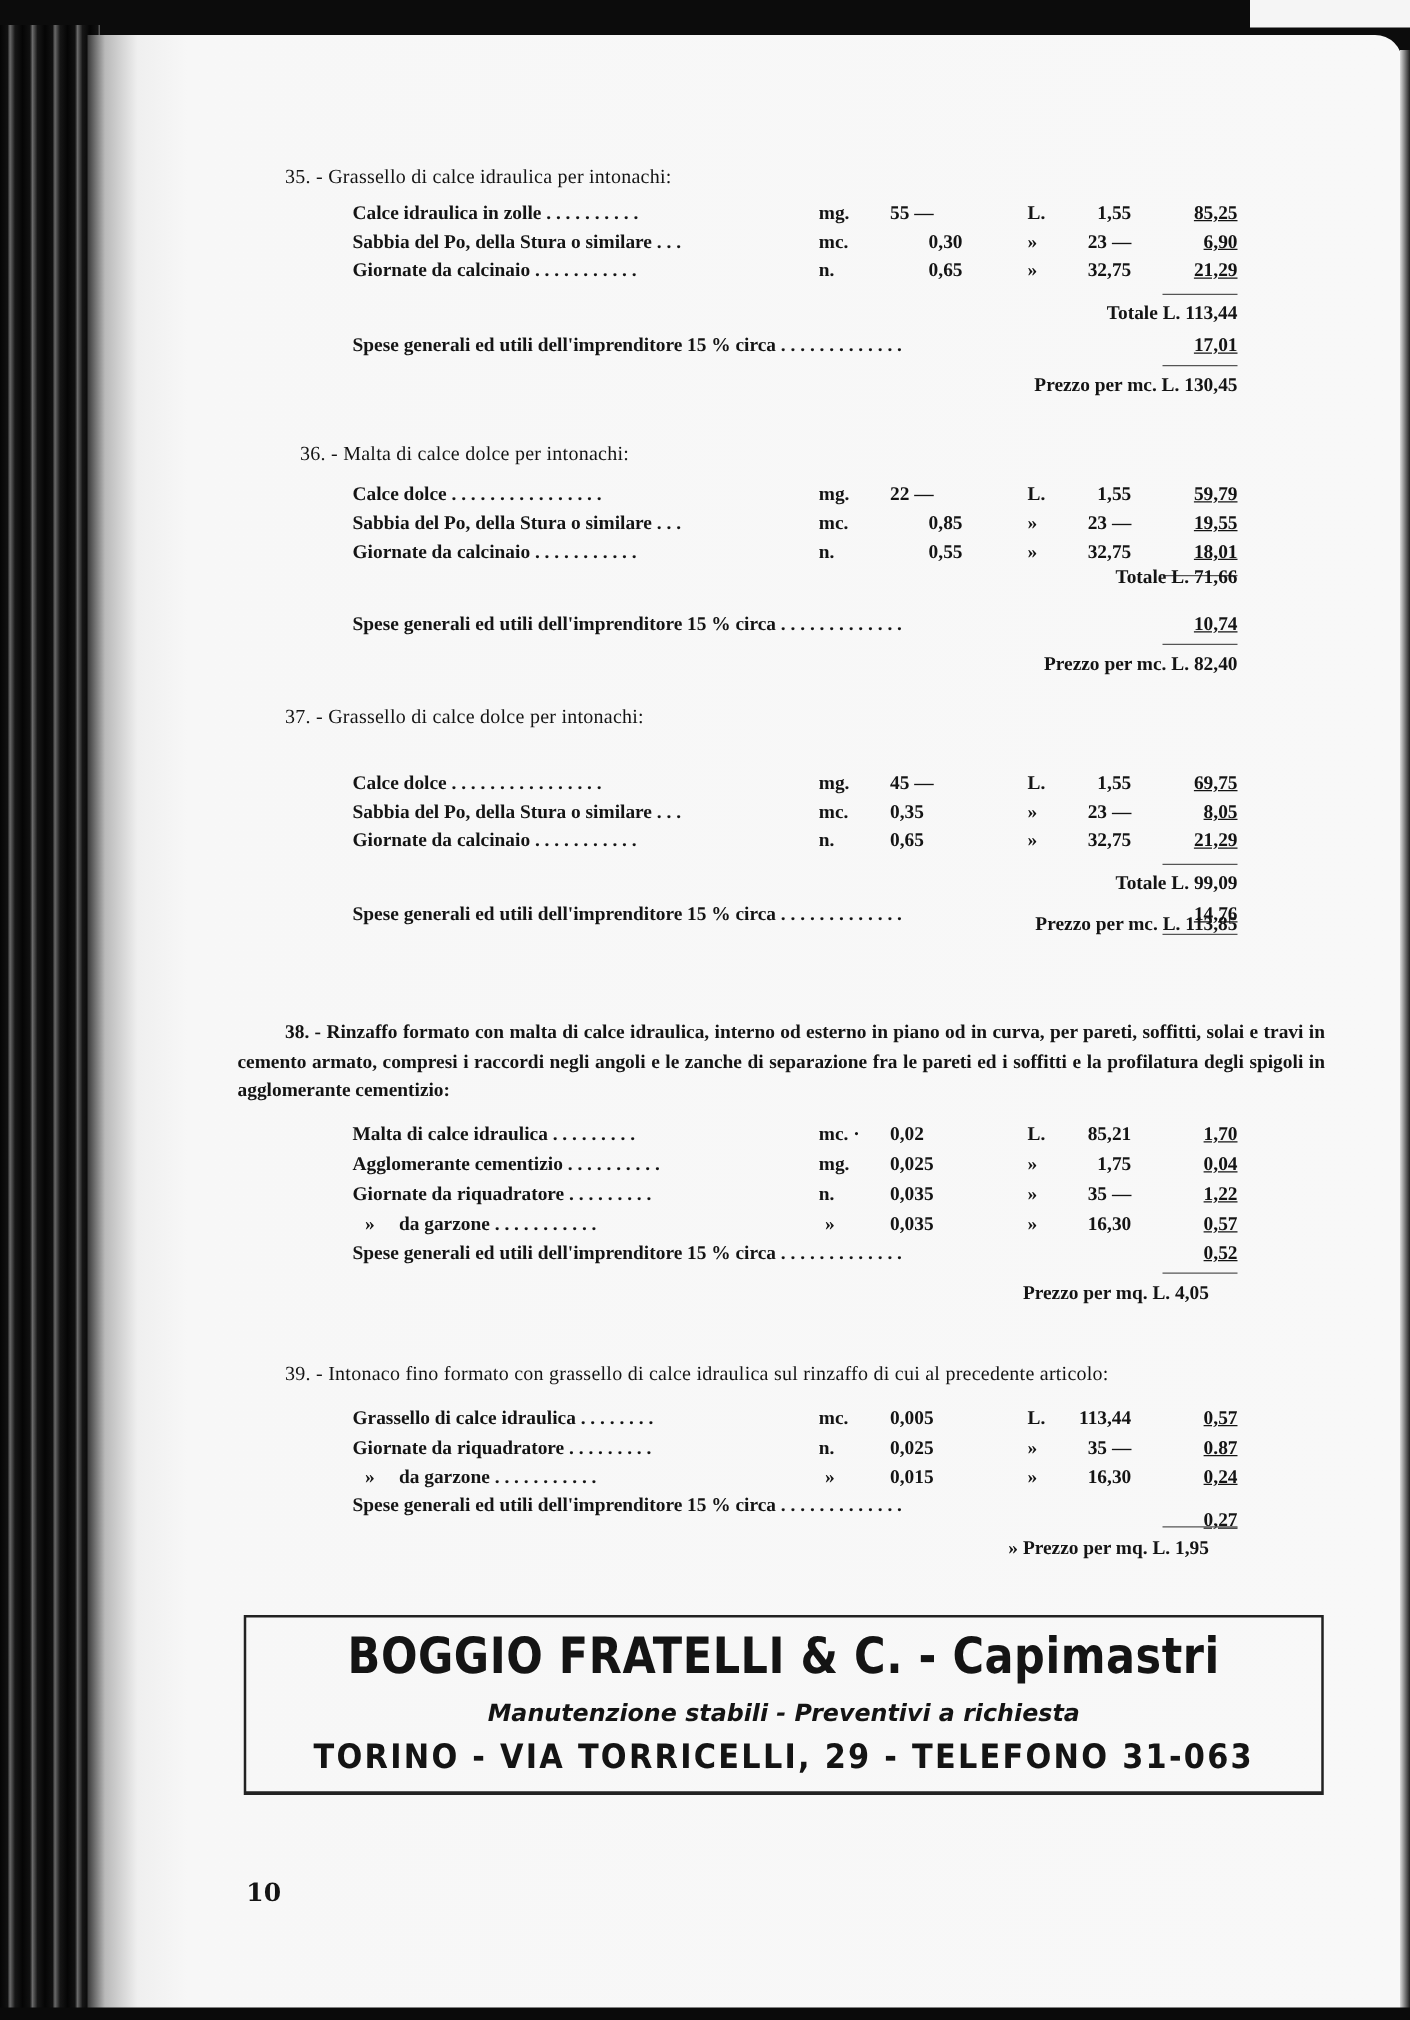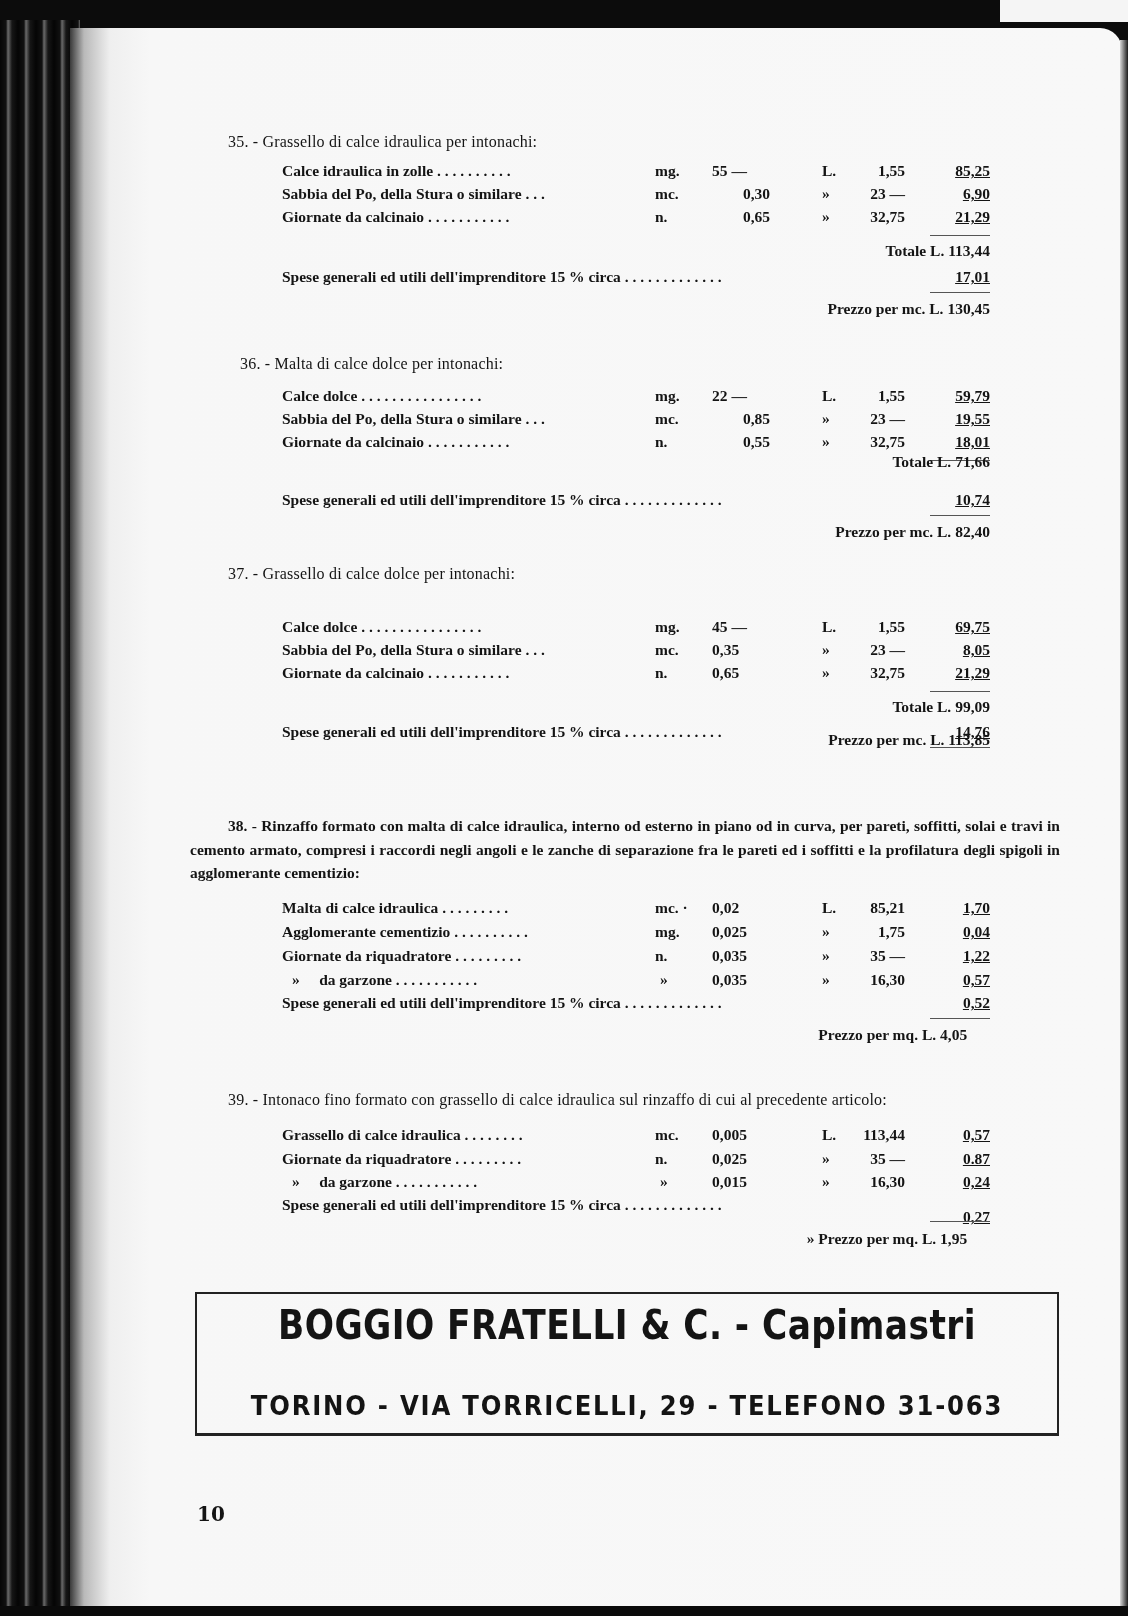--- a/index.html
+++ b/index.html
@@ -249,16 +249,17 @@
   <div class="abs row amt" style="top:1196px;margin-top:12px;">0,27</div>
   <div class="rule" style="top:1221px;"></div>
   <div class="abs row" style="top:1230px;right:138px;">
     <span>» Prezzo per mq. L.</span>
     <span style="display:inline-block;width:50px;">1,95</span>
   </div>
 </div>
 
 <div class="ad-box">
   <div class="ad-title">BOGGIO FRATELLI &amp; C. - Capimastri</div>
+  <div class="ad-sub">Manutenzione stabili - Preventivi a richiesta</div>
   <div class="ad-addr">TORINO - VIA TORRICELLI, 29 - TELEFONO 31-063</div>
 </div>
 
 <div class="pagenum">10</div>
 
 </body></html>

